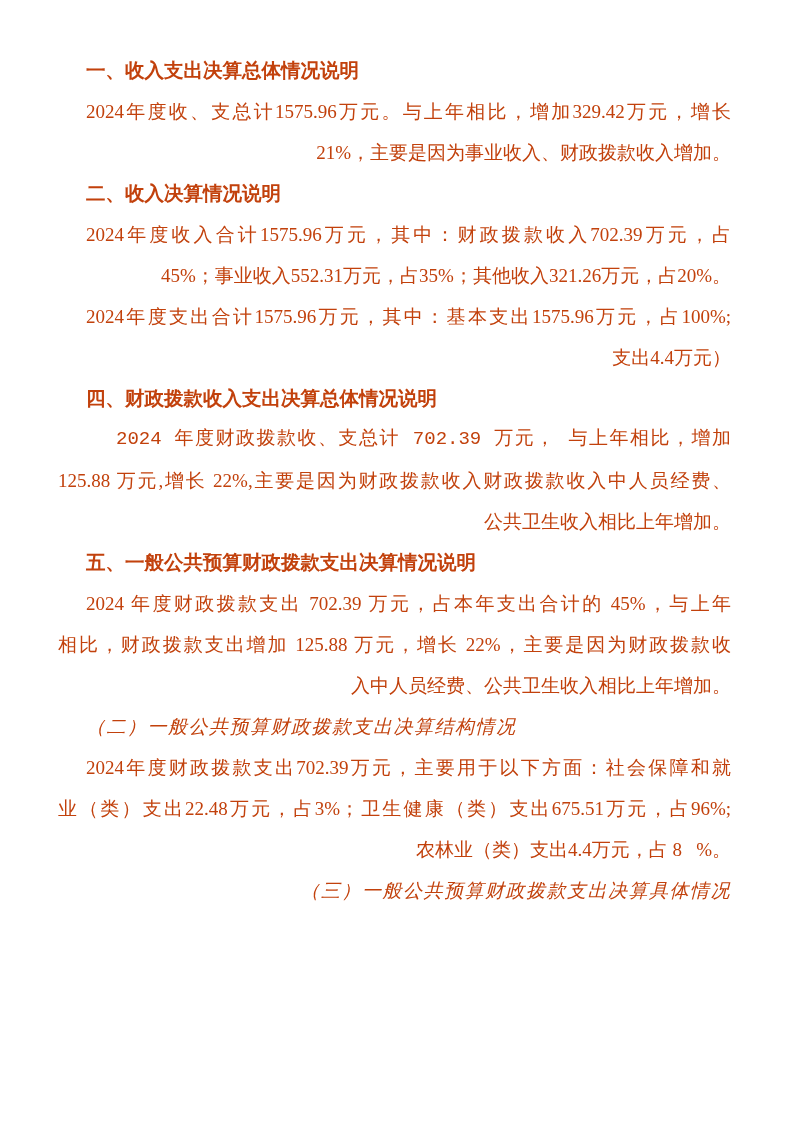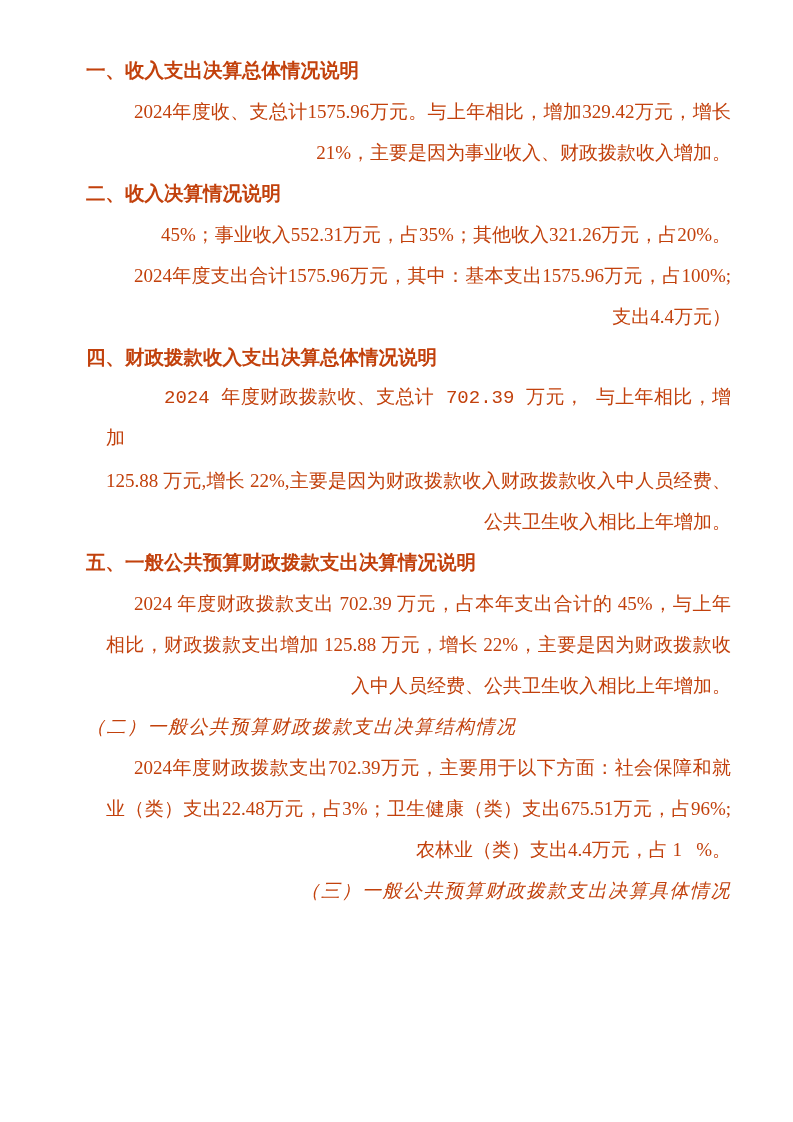--- a/index.html
+++ b/index.html
@@ -27,21 +27,20 @@
   .ln {
     font-size: 19px;
     line-height: 41px;
     white-space: pre-wrap;
     text-align: right;
   }
   
   .jf {
     text-align: justify;
     text-align-last: justify;
-    margin-left: 48px;
   }
   
   .ind  { text-indent: 28px; }
   
   .ind2 { text-indent: 58px; font-family: Liberation Mono, monospace; }
   
   .ind3 { text-indent: 40px; text-align: right; }
   
   .hd {
     font-weight: 700;
@@ -63,37 +62,38 @@
 <body>
 
 <div class="page">
   <div class="content">
 
     <div class="hd ind">一、收入支出决算总体情况说明</div>
     <div class="ln jf ind">2024年度收、支总计1575.96万元。与上年相比，增加329.42万元，增长</div>
     <div class="ln">21%，主要是因为事业收入、财政拨款收入增加。</div>
 
     <div class="hd ind">二、收入决算情况说明</div>
+    <div class="ln jf ind">2024年度收入合计1575.96万元，其中：财政拨款收入702.39万元，占</div>
     <div class="ln">45%；事业收入552.31万元，占35%；其他收入321.26万元，占20%。</div>
 
     <div class="ln jf ind">2024年度支出合计1575.96万元，其中：基本支出1575.96万元，占100%;</div>
     <div class="ln">支出4.4万元）</div>
 
     <div class="hd ind">四、财政拨款收入支出决算总体情况说明</div>
     <div class="ln jf ind2">2024 年度财政拨款收、支总计 702.39 万元， 与上年相比，增加</div>
     <div class="ln jf">125.88 万元,增长 22%,主要是因为财政拨款收入财政拨款收入中人员经费、</div>
     <div class="ln">公共卫生收入相比上年增加。</div>
 
     <div class="hd ind">五、一般公共预算财政拨款支出决算情况说明</div>
 
     <div class="ln jf ind">2024 年度财政拨款支出 702.39 万元，占本年支出合计的 45%，与上年</div>
     <div class="ln jf">相比，财政拨款支出增加 125.88 万元，增长 22%，主要是因为财政拨款收</div>
     <div class="ln">入中人员经费、公共卫生收入相比上年增加。</div>
 
     <div class="kai ind">（二）一般公共预算财政拨款支出决算结构情况</div>
     <div class="ln jf ind">2024年度财政拨款支出702.39万元，主要用于以下方面：社会保障和就</div>
     <div class="ln jf">业（类）支出22.48万元，占3%；卫生健康（类）支出675.51万元，占96%;</div>
-    <div class="ln">农林业（类）支出4.4万元，占 1   %。</div>
+    <div class="ln">农林业（类）支出4.4万元，占 8   %。</div>
 
     <div class="kai ind3">（三）一般公共预算财政拨款支出决算具体情况</div>
 
   </div>
 </div>
 
 </body></html>

